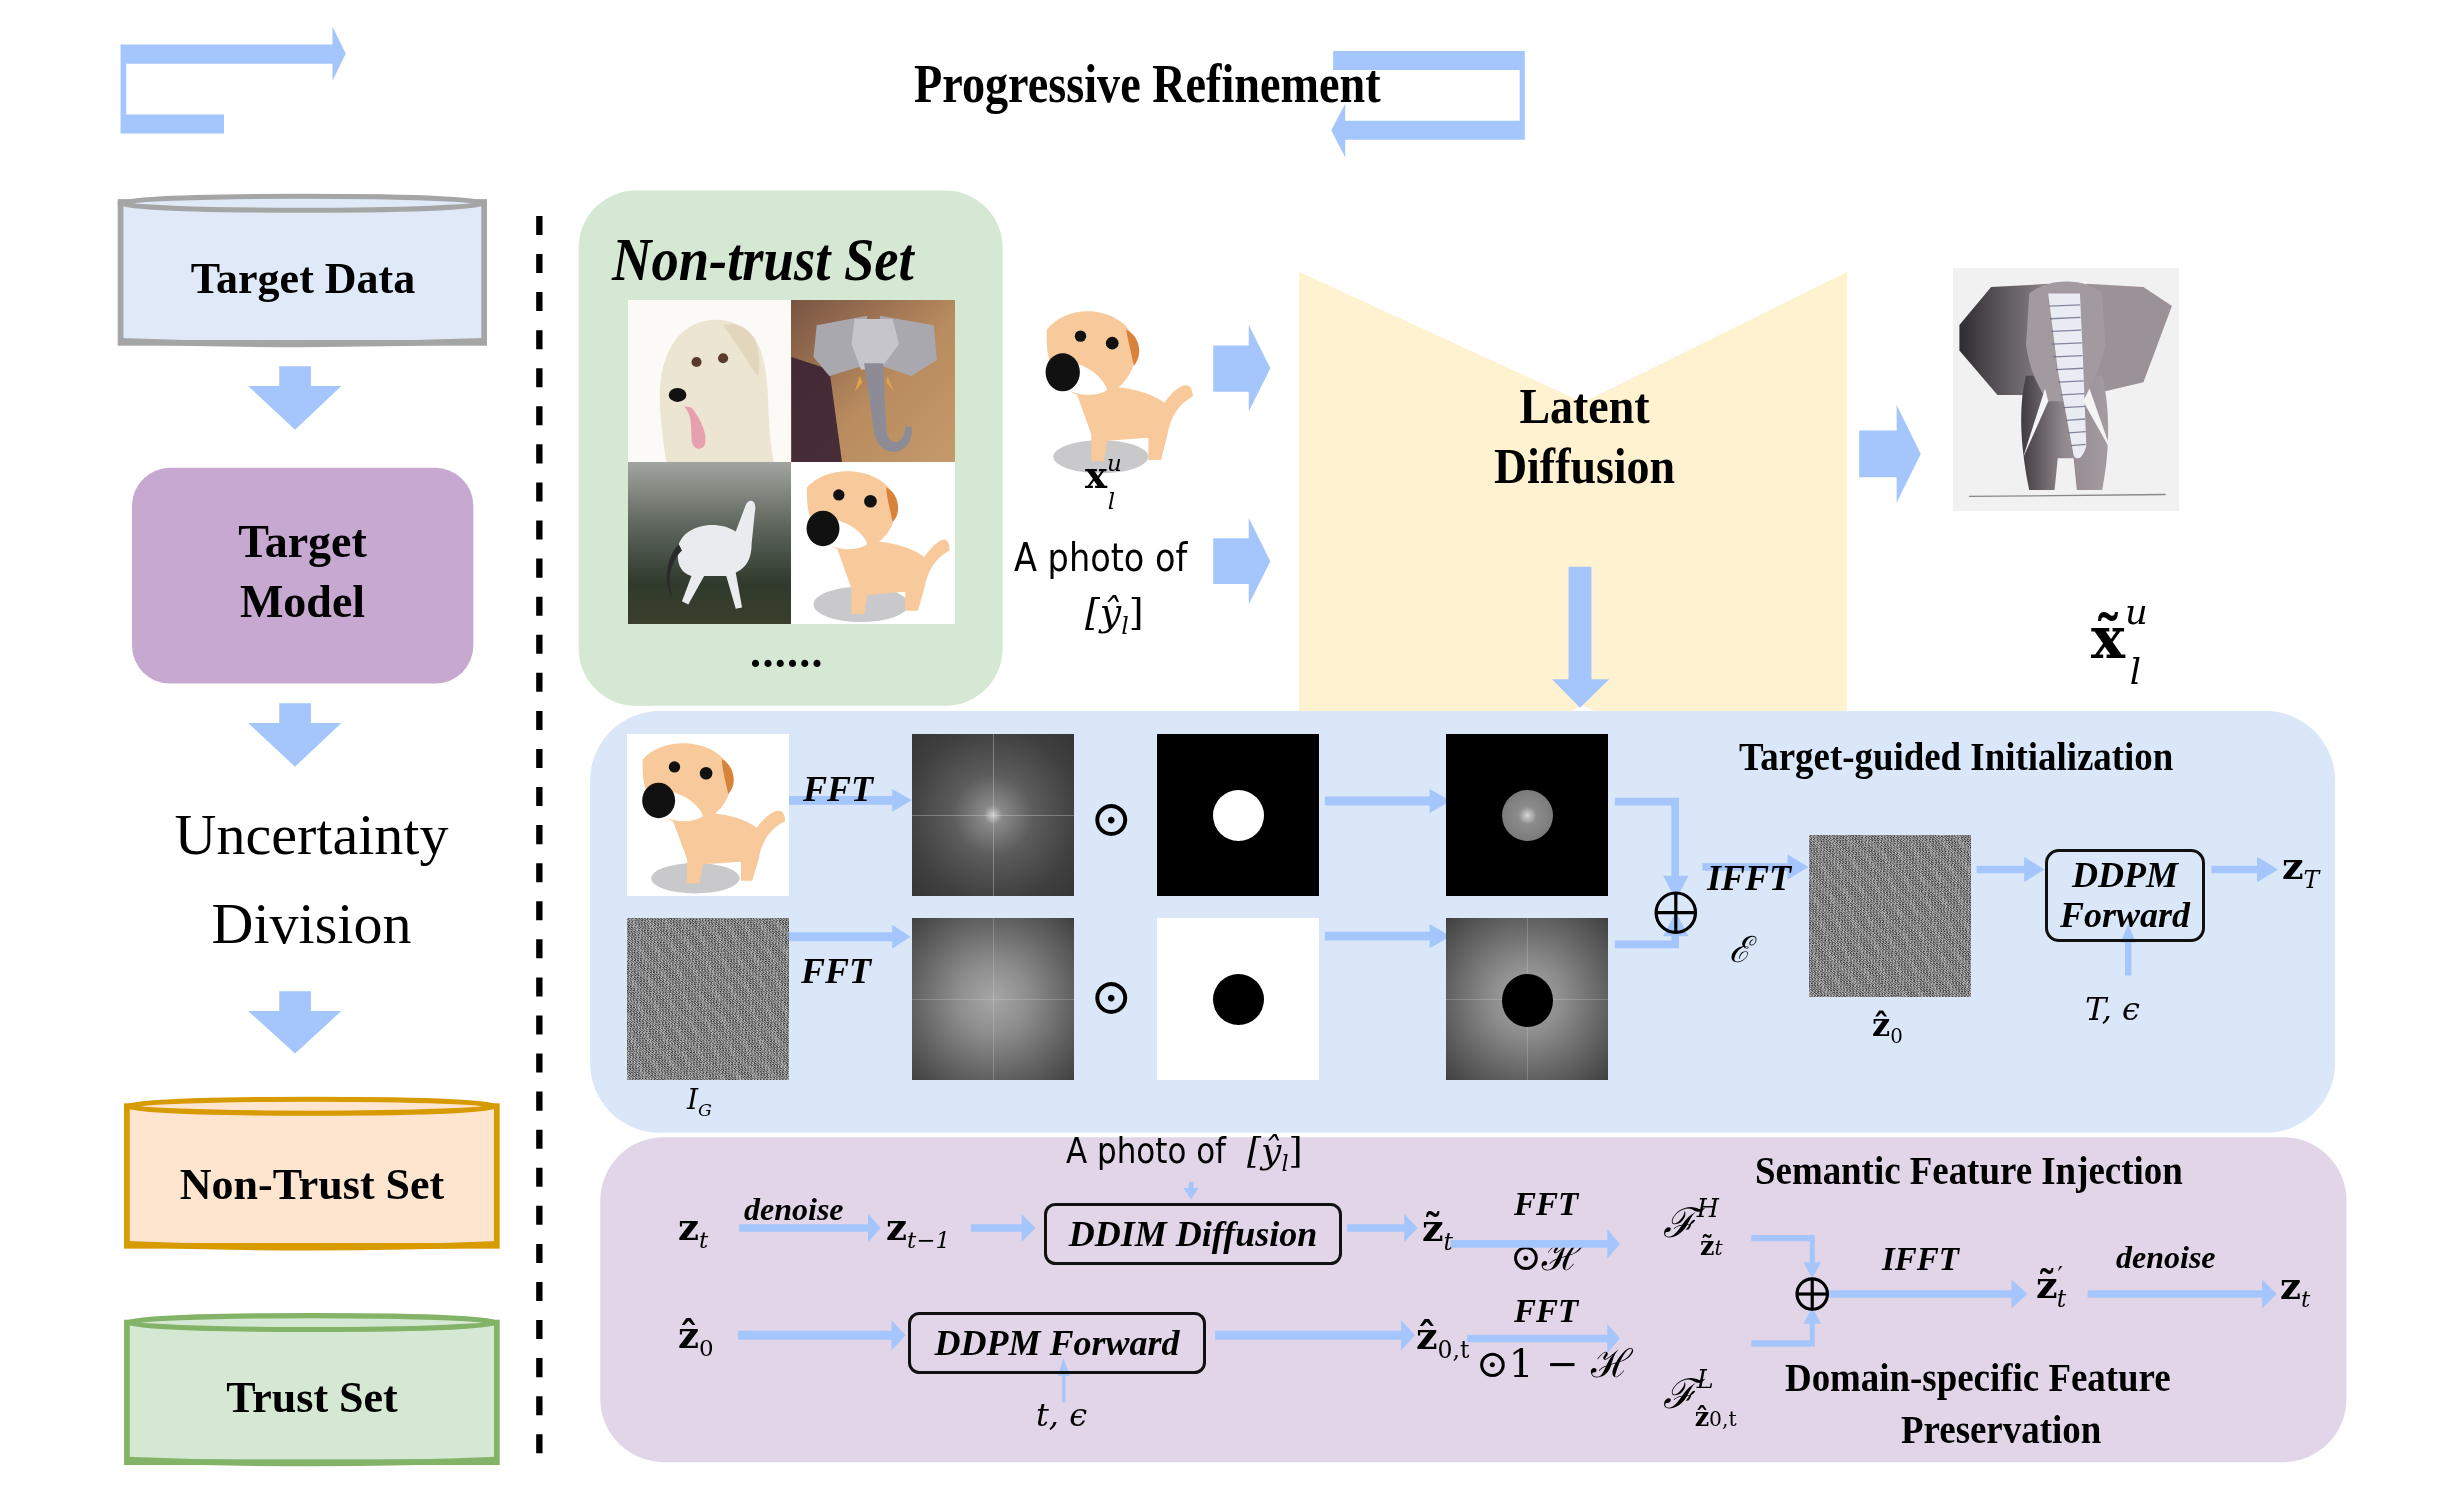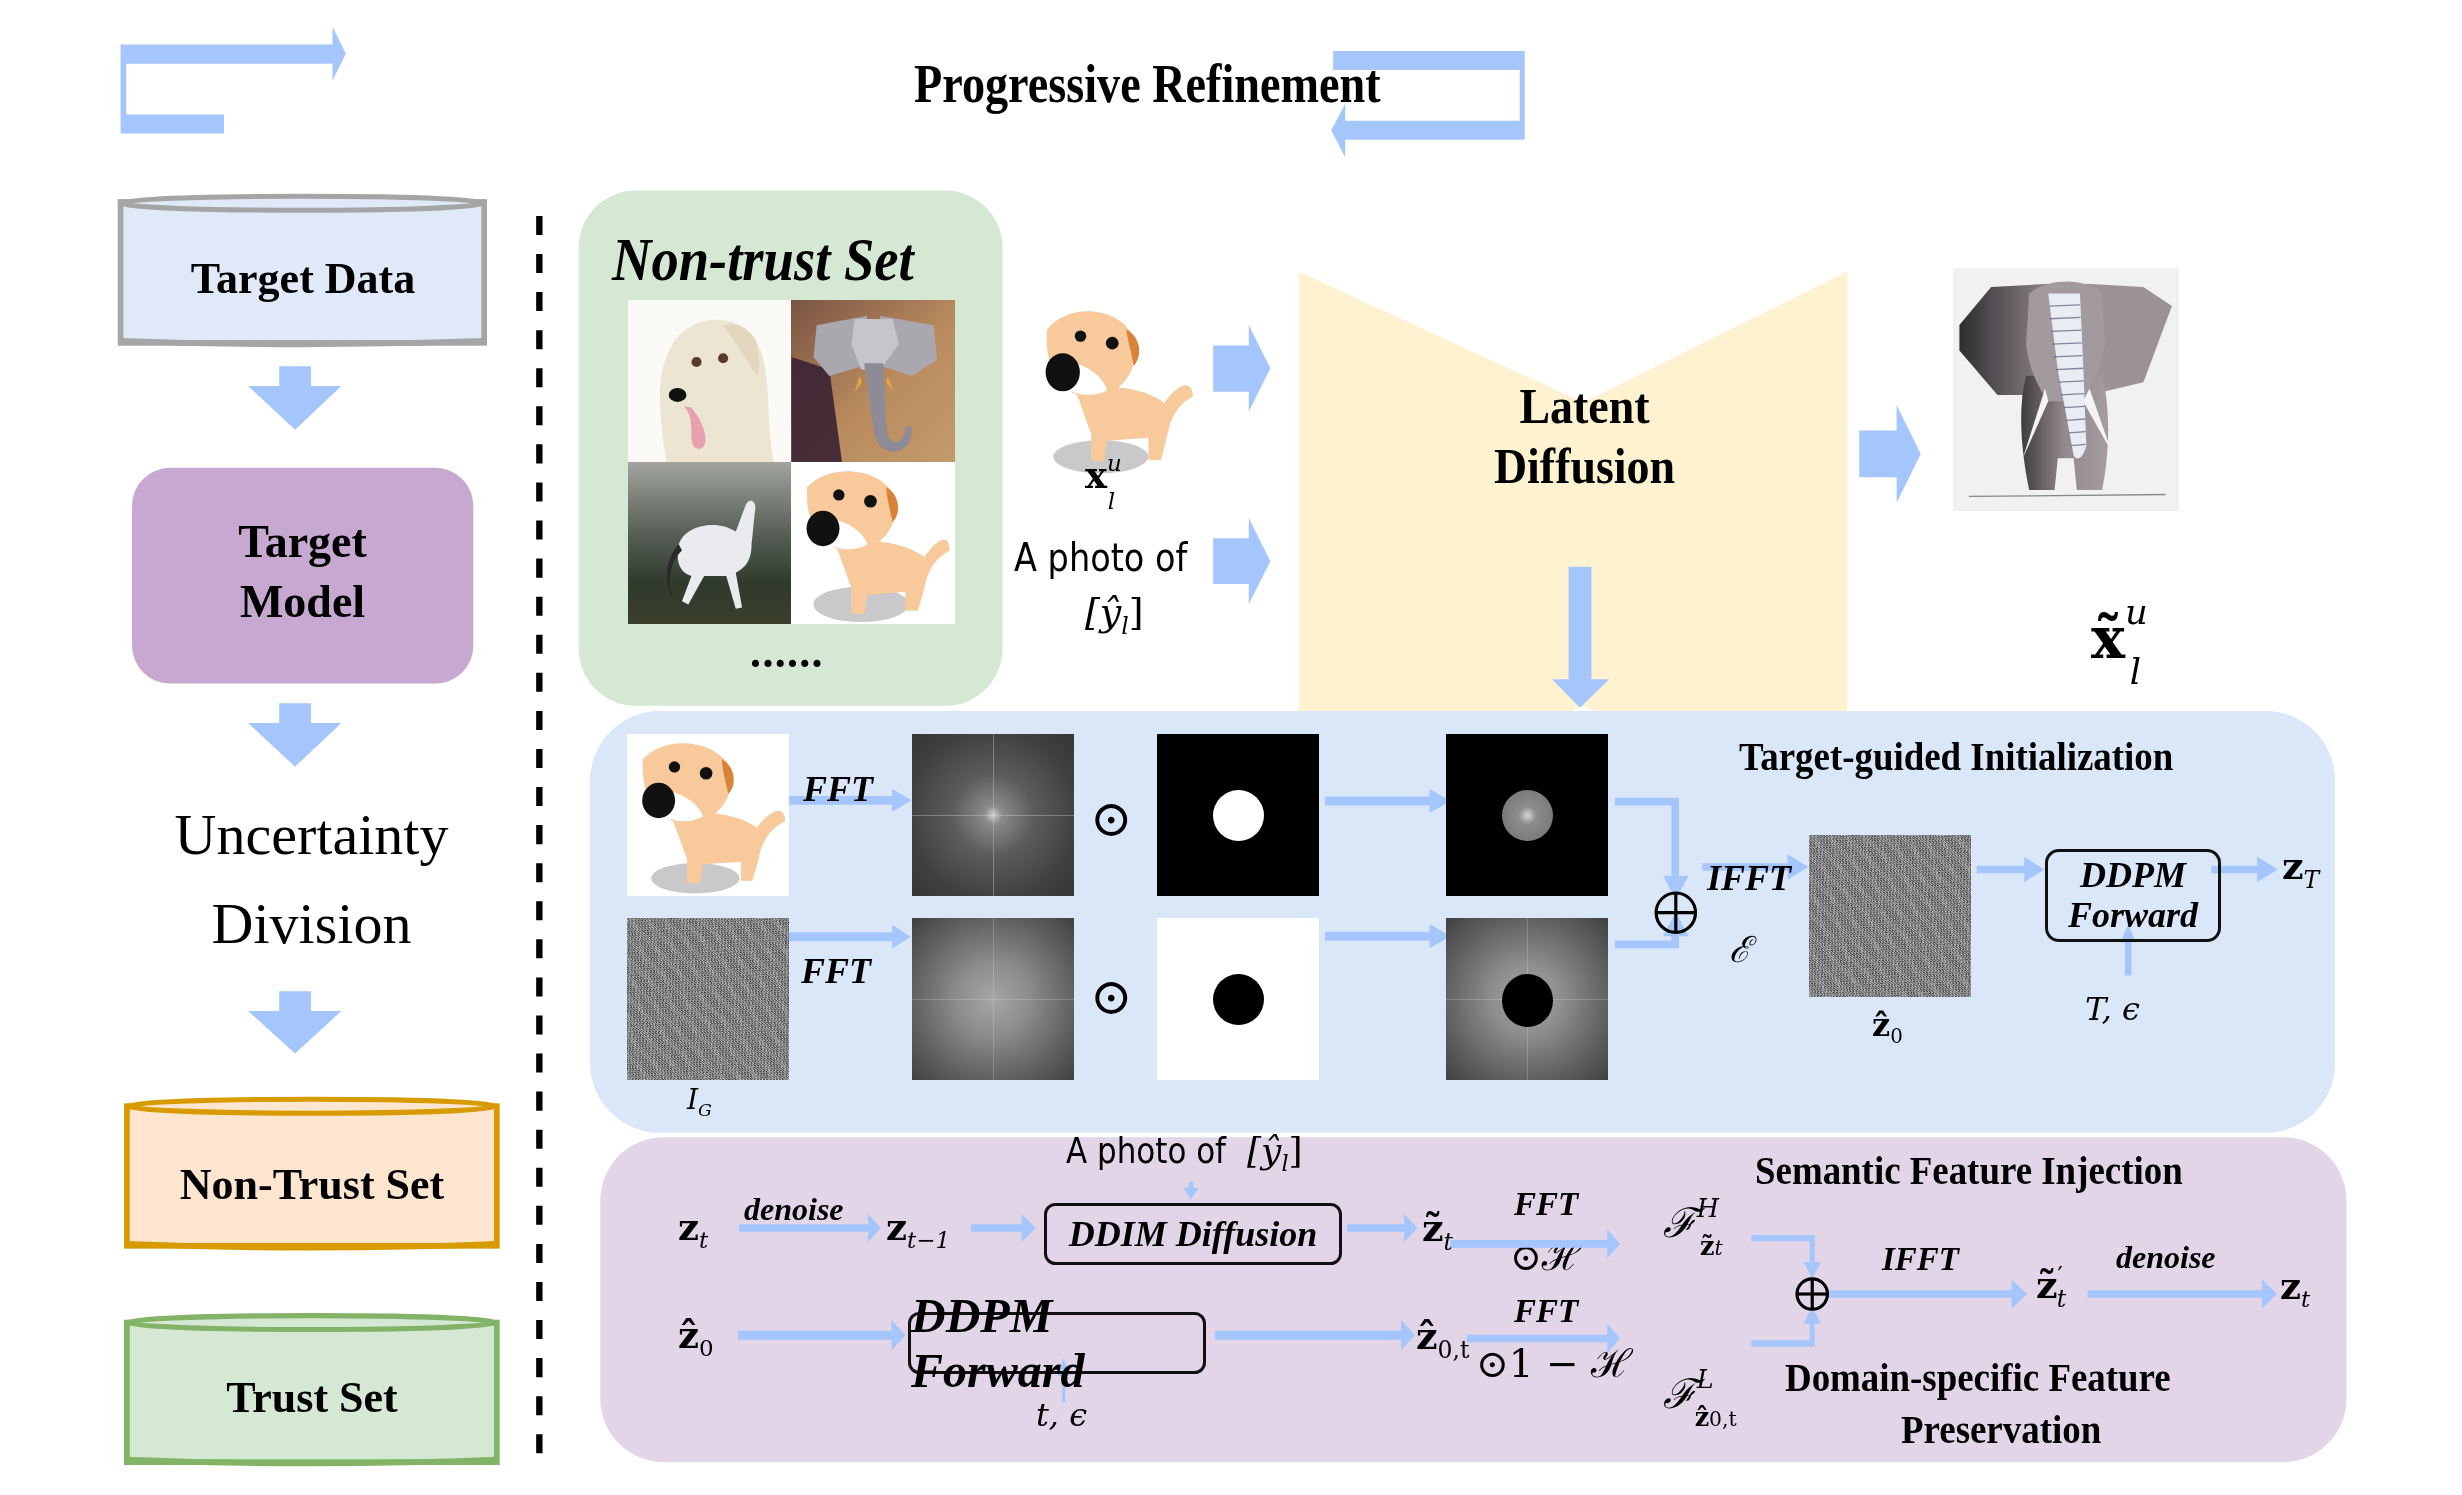--- a/index.html
+++ b/index.html
@@ -317,21 +317,21 @@
   </div>
 
   <div class="txt bold ital" data-name="ifft-label" style="left:1707px;top:860px;font-size:36px;">IFFT</div>
   <div class="txt math ital" data-name="encoder-label" style="left:1729px;top:932px;font-size:36px;">ℰ</div>
 
   <div class="img-tile noise" data-name="z0-noise-image" style="left:1809px;top:835px;width:162px;height:162px;"></div>
   <div class="txt math" data-name="z0-label" style="left:1872px;top:1009px;font-size:32px;">
     <b>ẑ</b><sub>0</sub>
   </div>
 
-  <div class="boxed" data-name="ddpm-forward-box-init" style="left:2045px;top:849px;width:176px;height:93px;border-width:3.2px;border-radius:14px;text-align:center;">
+  <div class="boxed" data-name="ddpm-forward-box-init" style="left:2045px;top:849px;width:160px;height:93px;border-width:3.2px;border-radius:14px;text-align:center;">
     <div class="bold ital" data-name="ddpm-forward-label-1" style="font-size:36px;line-height:1.1;">DDPM</div>
     <div class="bold ital" data-name="ddpm-forward-label-2" style="font-size:36px;line-height:1.1;">Forward</div>
   </div>
   <div class="txt math ital" data-name="ddpm-input-label-init" style="left:2085px;top:993px;font-size:32px;">T, ϵ</div>
   <div class="txt math" data-name="zT-output-label" style="left:2282px;top:847px;font-size:38px;">
     <b>z</b><sub class="ital" style="font-style:italic;">T</sub>
   </div>
 
   <div class="txt bold" data-name="semantic-feature-injection-title" style="left:1755px;top:1150px;font-size:41px;transform:scaleX(0.9);transform-origin:left top;">Semantic Feature Injection</div>
   <div class="txt bold" data-name="domain-preservation-title-1" style="left:1785px;top:1357px;font-size:41px;transform:scaleX(0.9);transform-origin:left top;">Domain-specific Feature</div>
@@ -360,21 +360,21 @@
   <div class="txt bold ital" data-name="fft-label-injection-top" style="left:1514px;top:1188px;font-size:33px;">FFT</div>
   <div class="txt math" data-name="mask-high-label" style="left:1510px;top:1238px;font-size:38px;">⊙ℋ</div>
   <div class="txt math" data-name="f-high-label" style="left:1663px;top:1203px;font-size:41px;">
     <span style="font-style:italic;">ℱ</span><sup style="font-style:italic;position:relative;top:-5.1px;">H</sup><sub style="position:relative;left:-19px;top:9px;"><b>z̃</b><span style="font-style:italic;font-size:0.8em;">t</span></sub>
   </div>
 
   <div class="txt math" data-name="z0-hat-input-label" style="left:678px;top:1317px;font-size:37px;">
     <b>ẑ</b><sub>0</sub>
   </div>
   <div class="boxed" data-name="ddpm-forward-box-injection" style="left:908px;top:1312px;width:298px;height:62px;border-width:3.2px;border-radius:11.4px;">
-    <div class="bold ital" data-name="ddpm-forward-injection-label" style="font-size:48px;">DDPM Forward</div>
+    <div class="bold ital" data-name="ddpm-forward-injection-label" style="font-size:36px;">DDPM Forward</div>
   </div>
   <div class="txt math ital" data-name="ddpm-input-label-injection" style="left:1036px;top:1399px;font-size:32px;">t, ϵ</div>
 
   <div class="txt math" data-name="z0t-hat-label" style="left:1416px;top:1317px;font-size:38px;">
     <b>ẑ</b><sub>0,t</sub>
   </div>
   <div class="txt bold ital" data-name="fft-label-injection-bottom" style="left:1514px;top:1295px;font-size:33px;">FFT</div>
   <div class="txt math" data-name="mask-low-label" style="left:1476px;top:1344px;font-size:39px;">⊙1 − ℋ</div>
   <div class="txt math" data-name="f-low-label" style="left:1663px;top:1374px;font-size:41px;">
     <span style="font-style:italic;">ℱ</span><sup style="font-style:italic;position:relative;top:-5.1px;">L</sup><sub style="position:relative;left:-19px;top:9px;"><b>ẑ</b><span style="font-size:0.8em;">0,t</span></sub>

